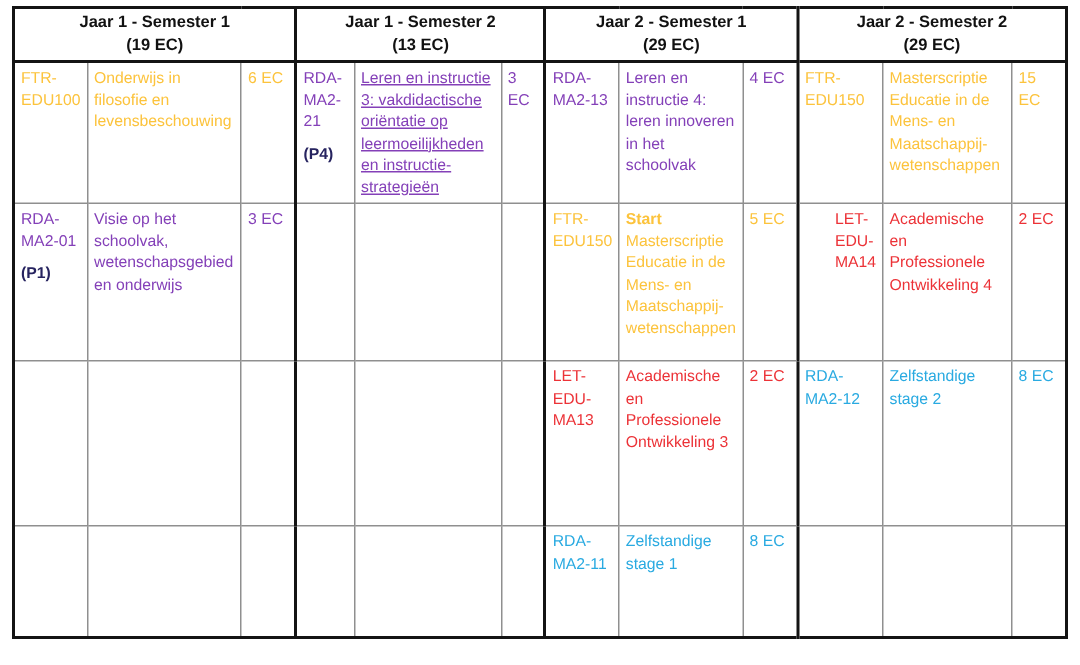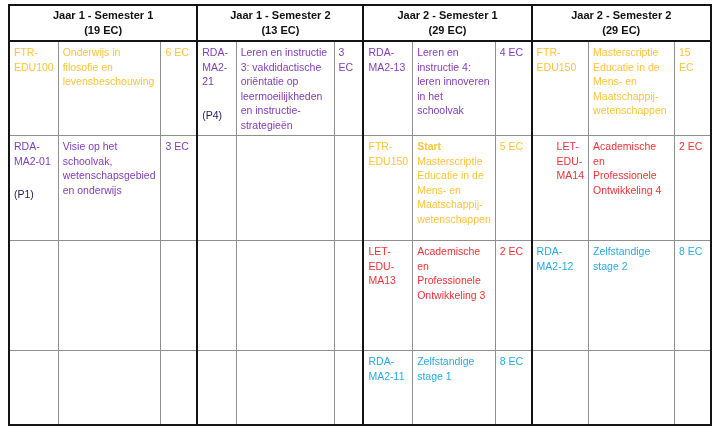--- a/index.html
+++ b/index.html
@@ -11,21 +11,21 @@
         padding:3px 4px;font-size:10.5px;line-height:1.38;overflow:hidden;}
   thead th{border-bottom:2px solid #141414;text-align:center;vertical-align:middle;
         font-size:11px;font-weight:bold;color:#111;padding:2px;}
   .gs{border-left:2px solid #141414;}
   thead tr{height:36px;margin-left:46px;}
   tbody tr:nth-child(1){height:35px;}
   tbody tr:nth-child(2){height:105px;padding-left:40px;}
   tbody tr:nth-child(3){height:110px;}
   tbody tr:nth-child(4){height:74px;}
   tbody tr:nth-child(5){height:40px;}
-  .badge{display:block;font-weight:normal;margin-top:19px;}
+  .badge{display:block;font-weight:bold;margin-top:7px;}
   .boldpfx{font-weight:bold;}
   
   col.c0{width:47px}col.c1{width:103px}col.c2{width:40px}
   col.c3{width:40px}col.c4{width:100px}col.c5{width:31px}
   col.c6{width:47px}col.c7{width:82px}col.c8{width:40px}
   col.c9{width:48px}col.c10{width:87px}col.c11{width:40px}
 </style>
 </head>
 <body>
 
@@ -65,21 +65,21 @@
             <div>(29 EC)</div>
           </th>
         </tr>
     </thead>
     <tbody id="table-body">
         <tr>
           <td style="color: rgb(252, 195, 60);">FTR-EDU100</td>
           <td style="color: rgb(252, 195, 60);">Onderwijs in filosofie en levensbeschouwing</td>
           <td style="color: rgb(252, 195, 60);">6 EC</td>
           <td class="gs" style="color: rgb(132, 64, 184);">RDA-MA2-21<span class="badge" style="color: rgb(38, 35, 95);">(P4)</span></td>
-          <td style="color: rgb(132, 64, 184);">Leren en instructie 3: vakdidactische oriëntatie op leermoeilijkheden en instructie-strategieën</td>
+          <td style="color: rgb(132, 64, 184); text-decoration: underline;">Leren en instructie 3: vakdidactische oriëntatie op leermoeilijkheden en instructie-strategieën</td>
           <td style="color: rgb(132, 64, 184);">3 EC</td>
           <td class="gs" style="color: rgb(132, 64, 184);">RDA-MA2-13</td>
           <td style="color: rgb(132, 64, 184);">Leren en instructie 4: leren innoveren in het schoolvak</td>
           <td style="color: rgb(132, 64, 184);">4 EC</td>
           <td class="gs" style="color: rgb(252, 195, 60);">FTR-EDU150</td>
           <td style="color: rgb(252, 195, 60);">Masterscriptie Educatie in de Mens- en Maatschappij-wetenschappen</td>
           <td style="color: rgb(252, 195, 60);">15 EC</td>
         </tr>
         <tr>
           <td style="color: rgb(132, 64, 184);">RDA-MA2-01<span class="badge" style="color: rgb(38, 35, 95);">(P1)</span></td>

